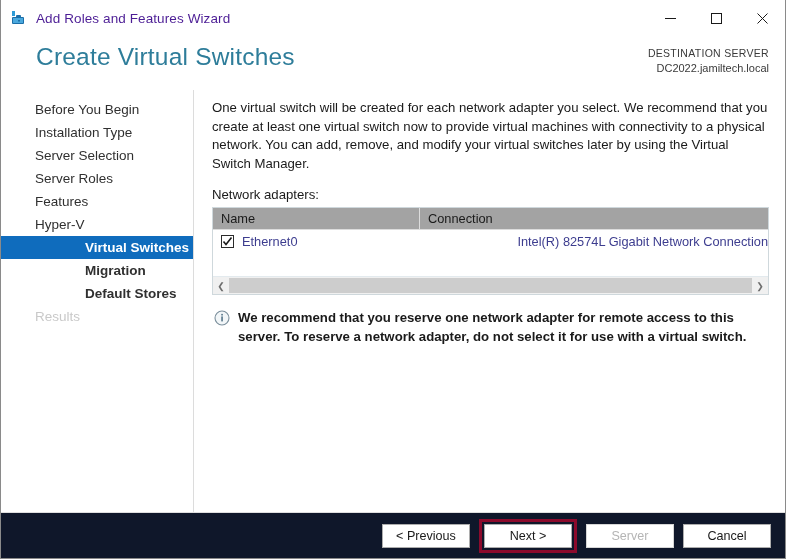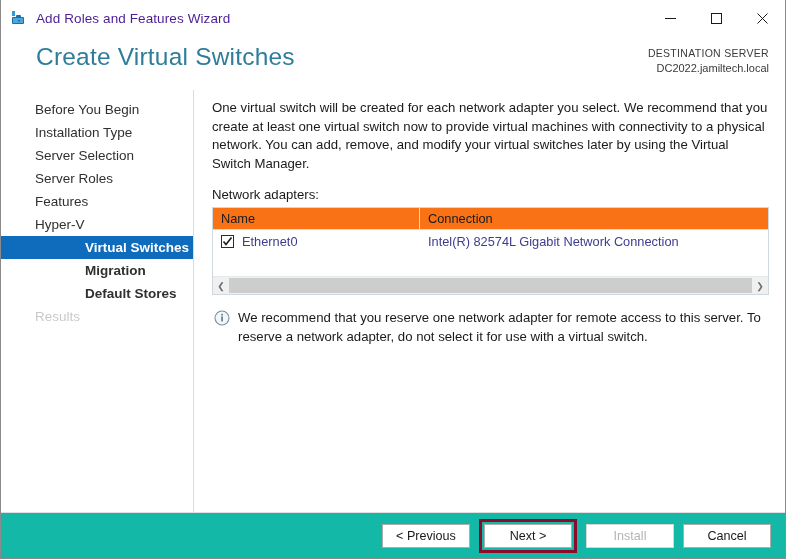--- a/index.html
+++ b/index.html
@@ -157,21 +157,21 @@
   
   .listview {
     border: 1px solid #cfd8dc;
     background: #ffffff;
     box-sizing: border-box;
   }
   .lv-head {
     display: flex;
     height: 21px;
     border-bottom: 1px solid #dcdcdc;
-    background: #f97316;
+    background: #a3a3a3;
   }
   .lv-col {
     font-size: 12.8px;
     color: #1a1a1a;
     display: flex;
     align-items: center;
     padding-left: 8px;
     box-sizing: border-box;
   }
   .lv-col.name  { width: 207px; border-right: 1px solid #dcdcdc; }
@@ -195,20 +195,21 @@
     box-sizing: border-box;
     text-align: right;
   }
   .lv-cell-desc {
     flex: 1;
     font-size: 12.8px;
     color: #3d3d8f;
     padding-left: 8px;
     box-sizing: border-box;
     white-space: nowrap;
+    text-align: right;
   }
   .row-label {
     font-size: 12.8px;
     color: #3d3d8f;
     margin-left: 8px;
   }
   .checkbox {
     width: 13px;
     height: 13px;
     border: 1px solid #2b2b2b;
@@ -257,27 +258,28 @@
     height: 16px;
     flex: none;
     margin-top: 1px;
     margin-right: 8px;
   }
   .note-text {
     font-size: 13.2px;
     line-height: 18.5px;
     color: #1a1a1a;
     max-width: 540px;
+    font-weight: bold;
   }
 
   
   .footer {
     height: 46px;
     min-height: 46px;
-    background: #14b8a6;
+    background: #0f172a;
     border-top: 1px solid #dfdfdf;
     display: flex;
     align-items: center;
     justify-content: flex-end;
     padding-right: 14px;
     box-sizing: border-box;
     gap: 9px;
   }
   .btn {
     width: 88px;
@@ -406,17 +408,17 @@
         <span class="note-text">We recommend that you reserve one network adapter for remote access to this server. To reserve a network adapter, do not select it for use with a virtual switch.</span>
       </div>
     </div>
   </div>
 
   <div class="footer">
     <button class="btn">&lt; Previous</button>
     <span class="btn-wrap-highlight">
       <button class="btn">Next &gt;</button>
     </span>
-    <button class="btn disabled">Install</button>
+    <button class="btn disabled">Server</button>
     <button class="btn">Cancel</button>
   </div>
 
 </div>
 
 </body></html>

